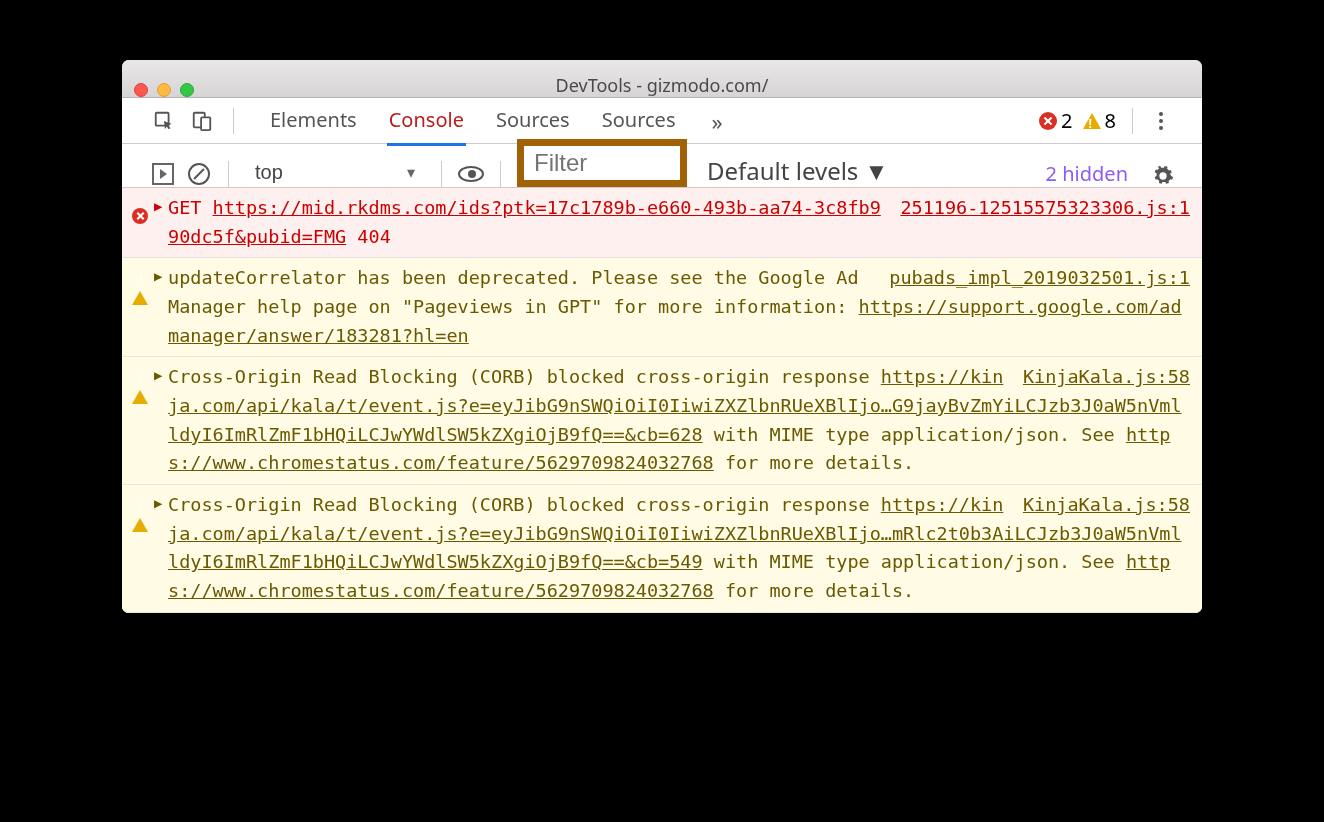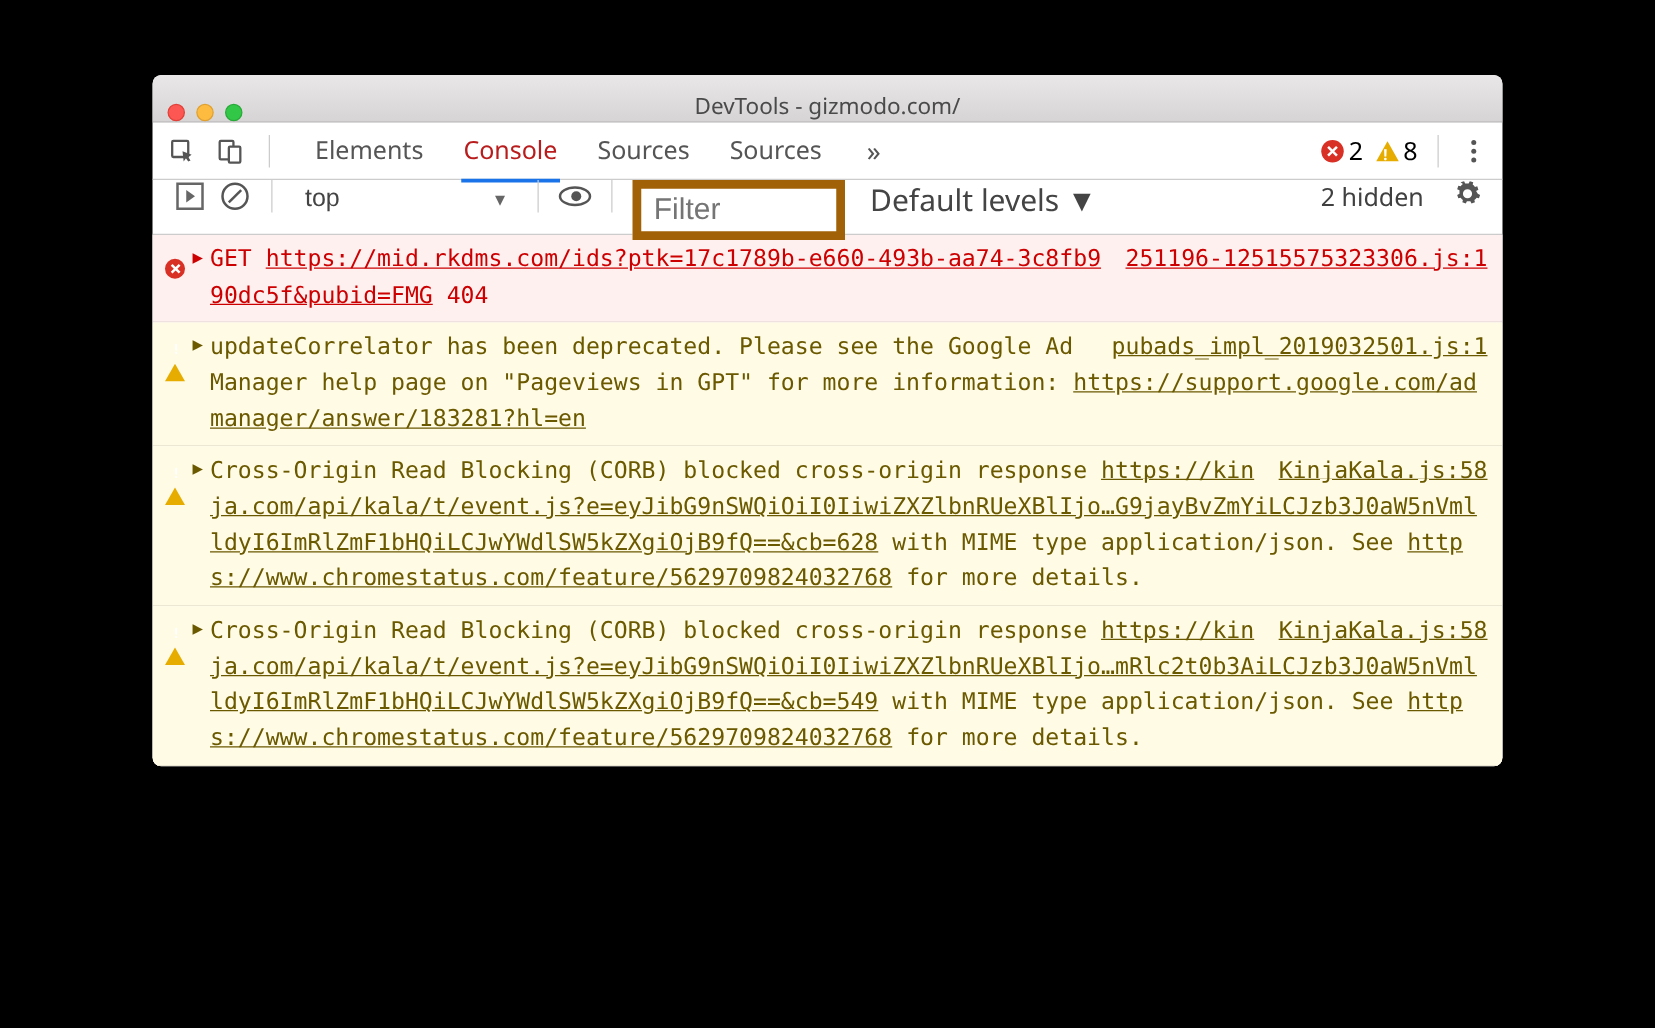--- a/index.html
+++ b/index.html
@@ -40,21 +40,21 @@
   text-align: center;
   font-size: 18px;
   color: #4a4a4a;
   pointer-events: none;
 }
 .tabbar {
   height: 46px;
   border-bottom: 1px solid #ccc;
   display: flex;
   align-items: center;
-  padding: 0 11px;
+  padding: 0 29px;
 }
 .tabbar-left { display: flex; align-items: center; gap: 12px; }
 .ico-btn {
   width: 26px; height: 26px;
   display: flex; align-items: center; justify-content: center;
   color: #555; cursor: pointer;
 }
 .divider { width: 1px; height: 26px; background: #ccc; margin: 0 6px; }
 .tabs { display: flex; gap: 28px; margin-left: 16px; }
 .tab {
@@ -82,22 +82,22 @@
   border-bottom: 16px solid #e6ac00;
   position: relative;
 }
 .ico-warn::after { content: "!"; position: absolute; left: -3px; top: 2px; color: #fff; font-size: 12px; font-weight: bold; }
 .kebab { display: flex; flex-direction: column; gap: 3px; cursor: pointer; padding: 6px 10px; }
 .kebab span { width: 4px; height: 4px; background: #555; border-radius: 50%; }
 .toolbar {
   height: 44px;
   border-bottom: 1px solid #ccc;
   display: flex;
-  align-items: flex-start;
-  padding: 0 17px;
+  align-items: flex-end;
+  padding: 0 28px;
   gap: 10px;
 }
 .play-frame {
   width: 22px; height: 22px;
   border: 2px solid #666;
   display: flex; align-items: center; justify-content: center;
 }
 .play-frame::after { content: ""; width: 0; height: 0; border-left: 7px solid #666; border-top: 5px solid transparent; border-bottom: 5px solid transparent; }
 .clear-ico { width: 22px; height: 22px; border: 2px solid #555; border-radius: 50%; position: relative; }
 .clear-ico::after { content: ""; position: absolute; width: 14px; height: 2px; background: #555; transform: rotate(-45deg); top: 8px; left: 2px; }
@@ -114,21 +114,21 @@
 .eye-ico { width: 28px; height: 16px; border: 2px solid #555; border-radius: 100%/100%; position: relative; }
 .eye-ico::after { content: ""; position: absolute; width: 8px; height: 8px; background: #555; border-radius: 50%; top: 2px; left: 8px; }
 .filter-input {
   border: 7px solid #a16207;
   font-size: 24px;
   padding: 3px 10px;
   width: 170px;
   color: #4d7c0f;
 }
 .level-select { font-size: 24px; color: #444; margin-left: 10px; cursor: pointer; }
-.hidden-count { margin-left: auto; font-size: 20px; color: #404040; }
+.hidden-count { margin-left: auto; font-size: 20px; color: #8b5cf6; }
 .gear-ico { width: 22px; height: 22px; cursor: pointer; margin-left: 14px; }
 .gear-ico svg { width: 100%; height: 100%; fill: #555; }
 .log-area { background: #fff; }
 .log-row {
   display: flex;
   padding: 6px 12px 6px 10px;
   border-bottom: 1px solid rgba(0,0,0,0.08);
   font-family: Menlo, Consolas, monospace;
   font-size: 18.5px;
   line-height: 1.55;

